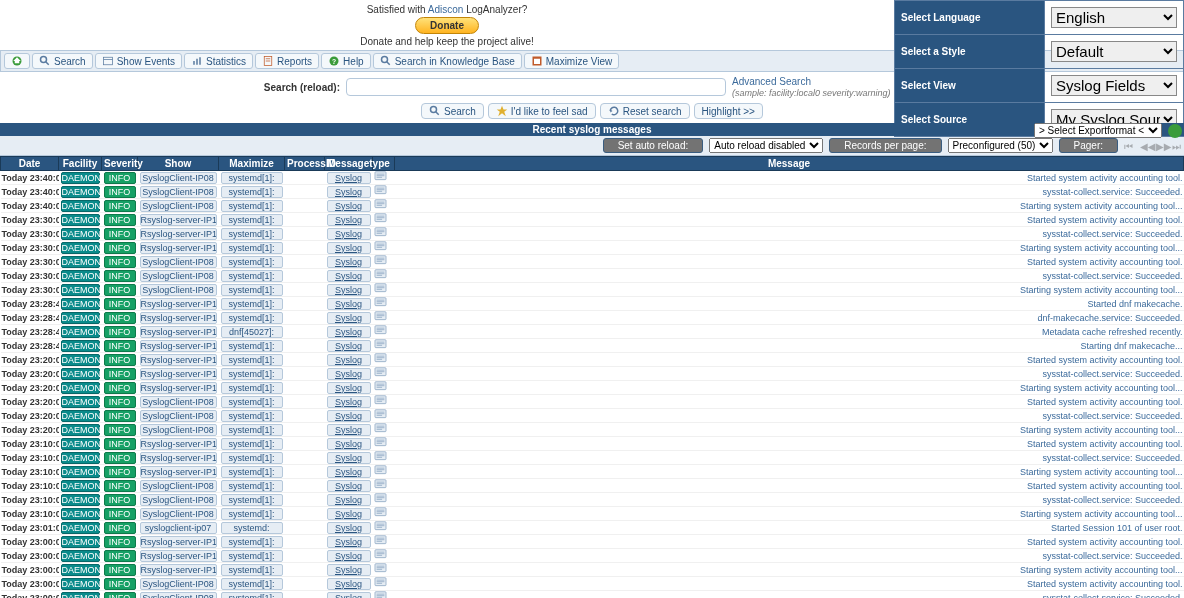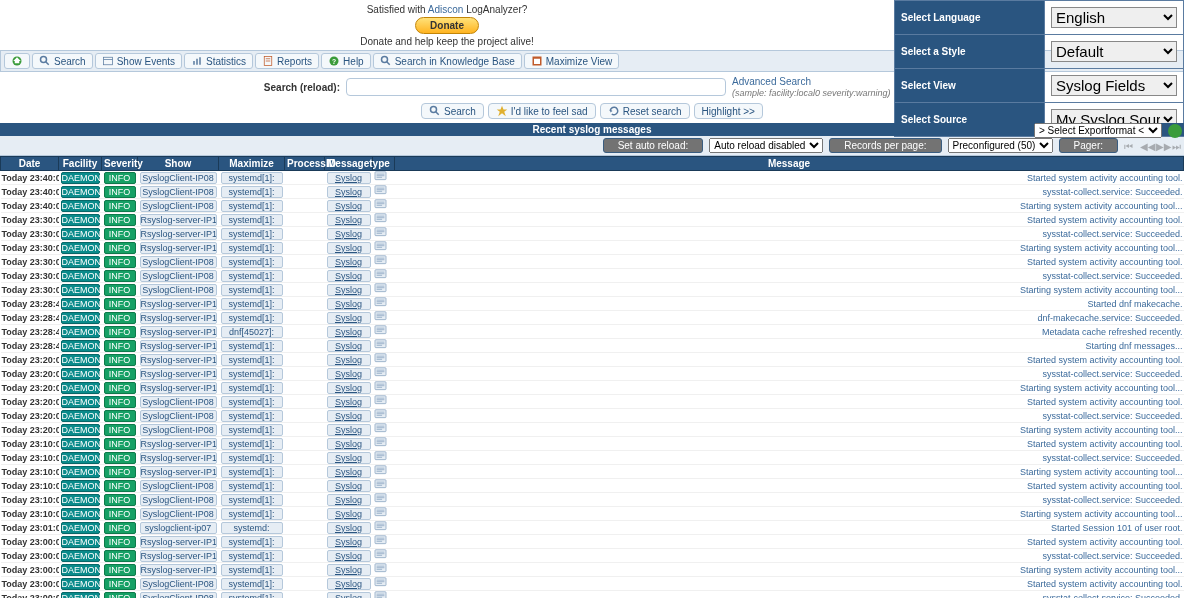--- a/index.html
+++ b/index.html
@@ -547,21 +547,21 @@
         <td class="col-pid"></td>
         <td class="col-mt">
           <span class="badge b-syslog">Syslog</span>
         </td>
         <td class="col-mic"><span class="msg-ic"><svg viewBox="0 0 16 14">
               <rect x="1" y="1" width="14" height="10" rx="1" fill="#e6edf4" stroke="#8aa5c0"></rect>
               <line x1="3" y1="4" x2="13" y2="4" stroke="#8aa5c0"></line>
               <line x1="3" y1="6" x2="13" y2="6" stroke="#8aa5c0"></line>
               <line x1="3" y1="8" x2="10" y2="8" stroke="#8aa5c0"></line>
             </svg></span></td>
-        <td class="col-msg"><a href="#">Starting dnf messages...</a></td>
+        <td class="col-msg"><a href="#">Starting dnf makecache...</a></td>
       </tr>
       <tr>
         <td class="col-date">Today 23:20:08</td>
         <td class="col-fac">
           <span class="badge b-daemon">DAEMON</span>
         </td>
         <td class="col-sev">
           <span class="badge b-info">INFO</span>
         </td>
         <td class="col-host">

